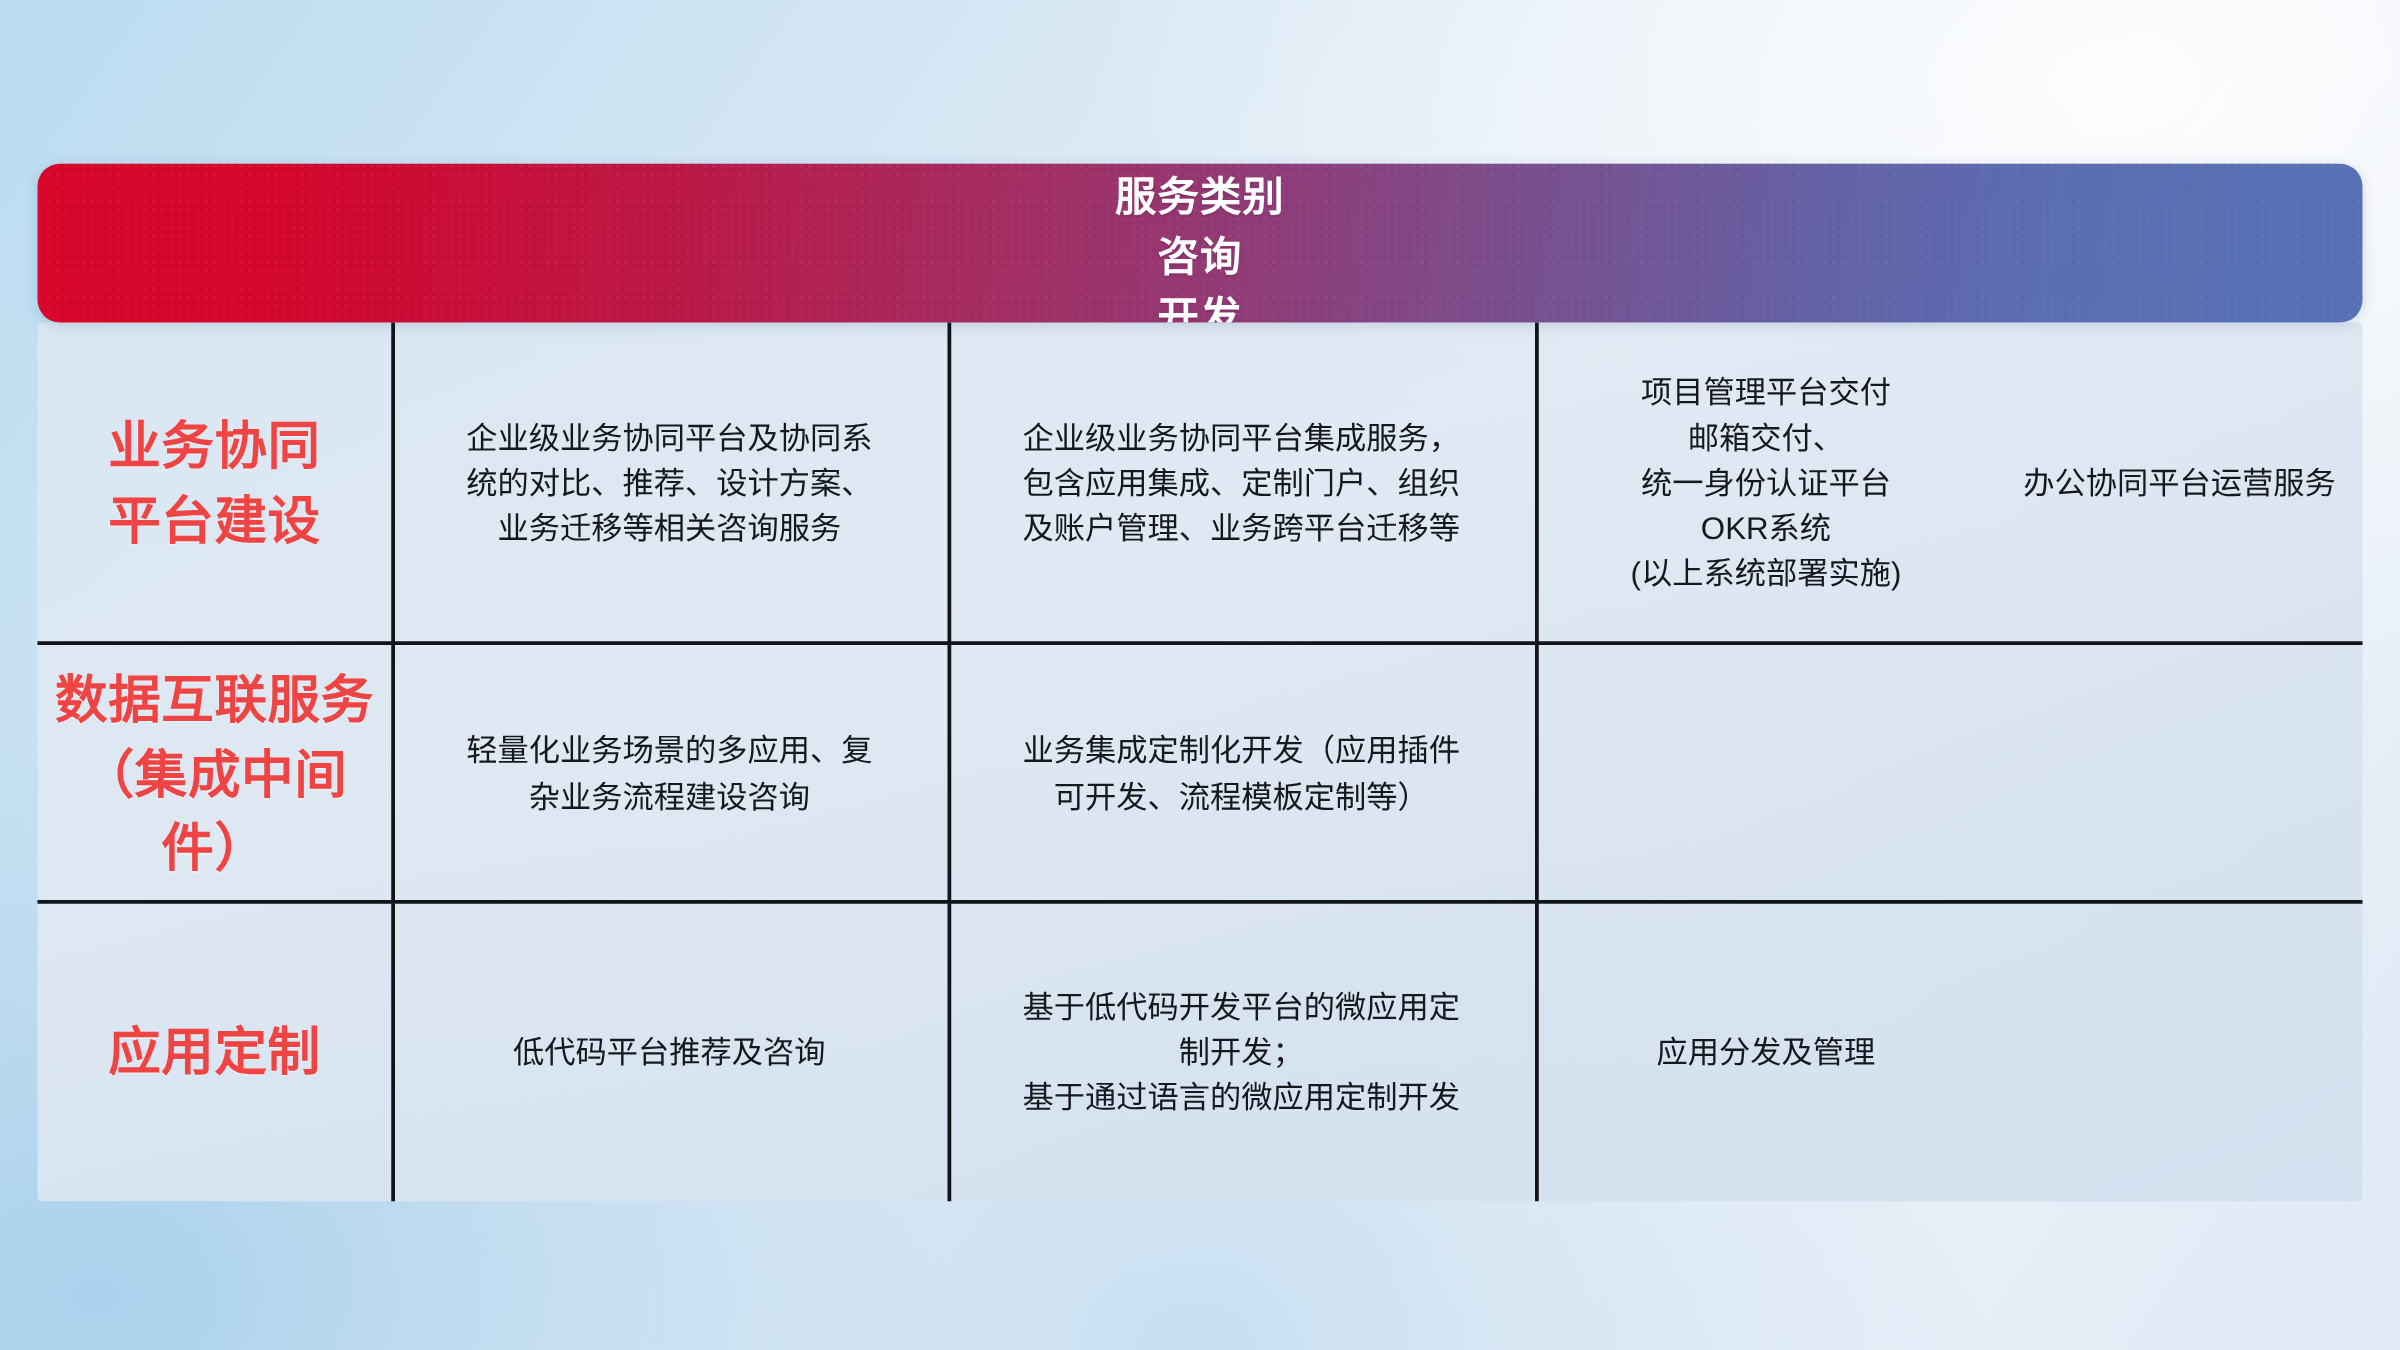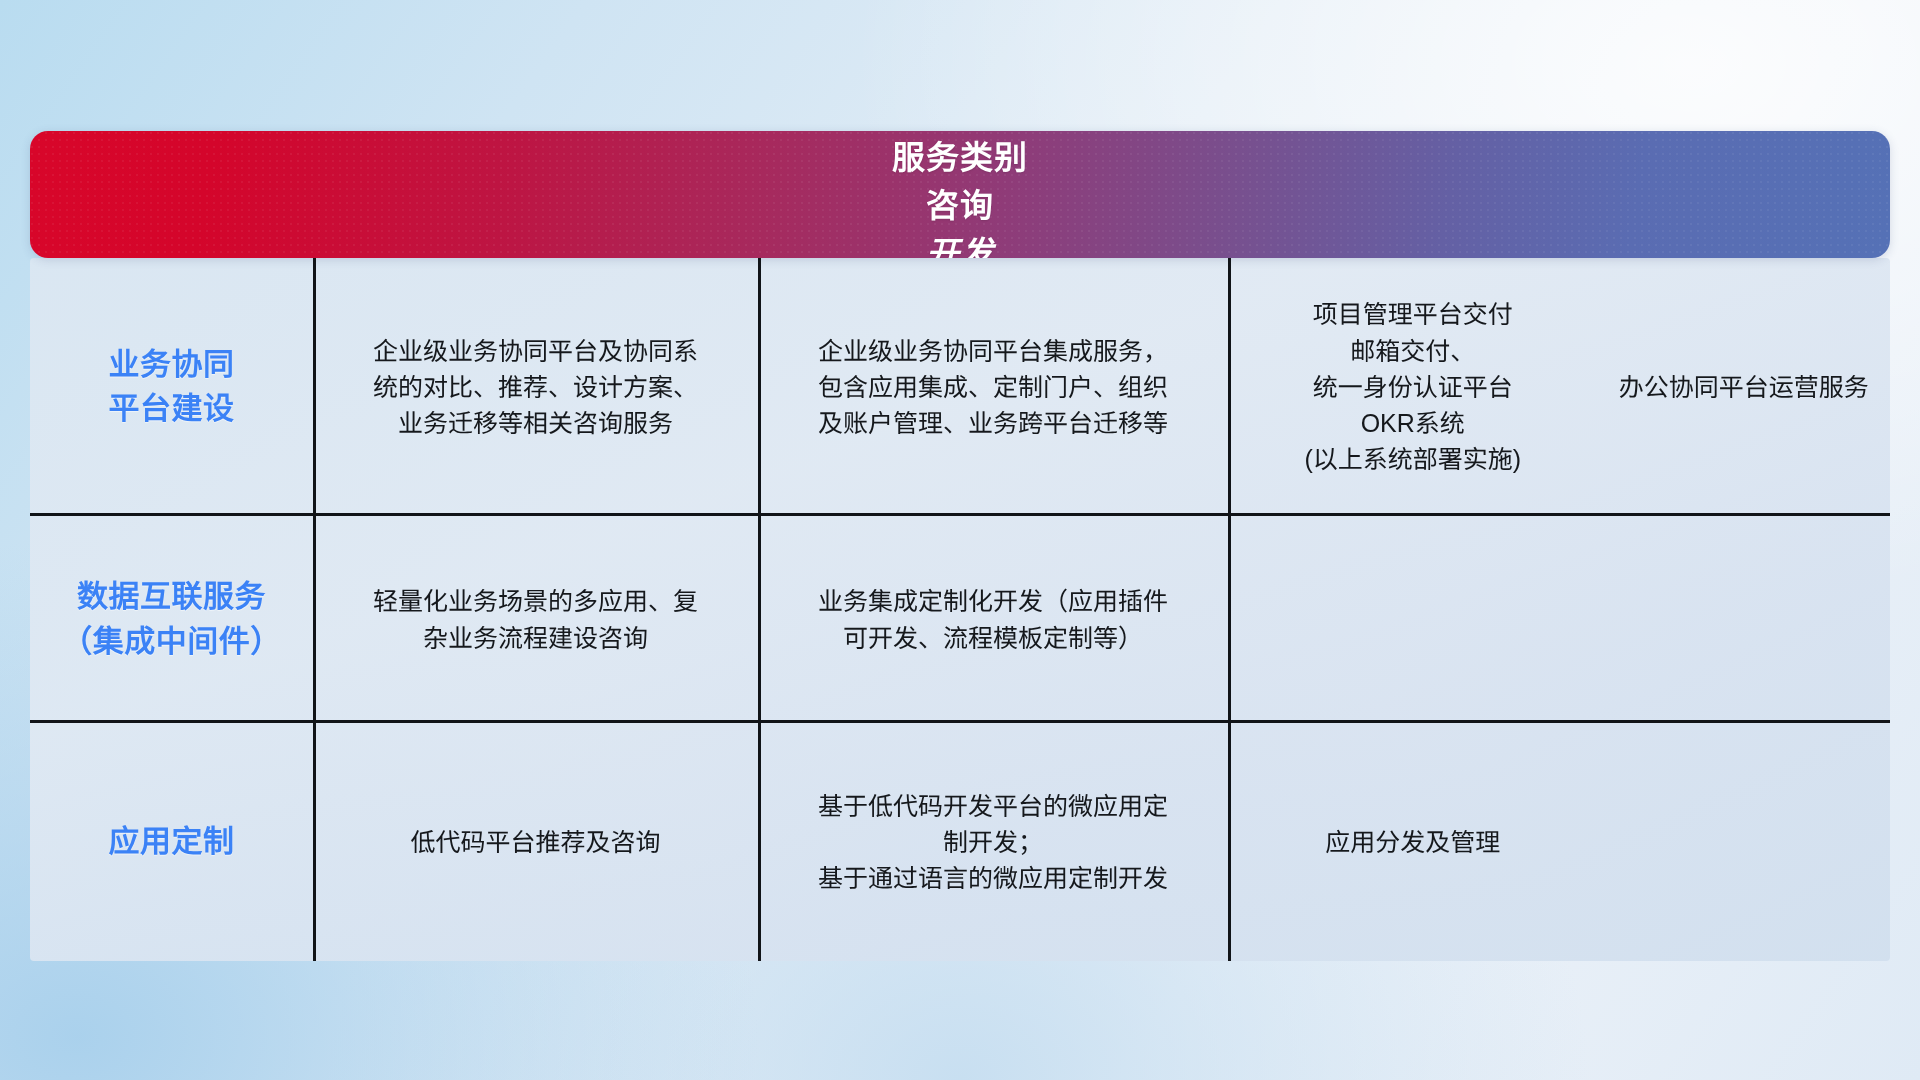--- a/index.html
+++ b/index.html
@@ -71,21 +71,21 @@
     color:#ffffff;
     font-size:33px;
     font-weight:bold;
     text-align:center;
     letter-spacing:1px;
     white-space:nowrap;
     text-shadow:0 1px 2px rgba(0,0,0,0.12);
   }
   .th.c0{ width:295px; }
   .th.c1{ width:420px; }
-  .th.c2{ width:455px;font-style:italic; }
+  .th.c2{ width:455px; }
   .th.c3{ width:385px;text-align:center; }
   .th.c4{ width:305px; }
 
   
   .tbody{
     position:absolute;
     left:0; top:127px;
     width:1860px; height:703px;
   }
   .row{
@@ -126,22 +126,22 @@
   
   .cell.c1::before, .cell.c2::before, .cell.c3::before{
     content:"";
     position:absolute;
     left:0; top:0; bottom:0;
     width:3px;
     background:#111418;
   }
 
   .rowlabel{
-    color:#3b82f6;
-    font-size:31px;
+    color:#ef4444;
+    font-size:42px;
     font-weight:bold;
     line-height:1.42;
     letter-spacing:.5px;
     text-shadow:0 1px 1px rgba(255,255,255,0.55);
   }
 </style>
 </head>
 <body>
 
 <div id="table-wrap">

